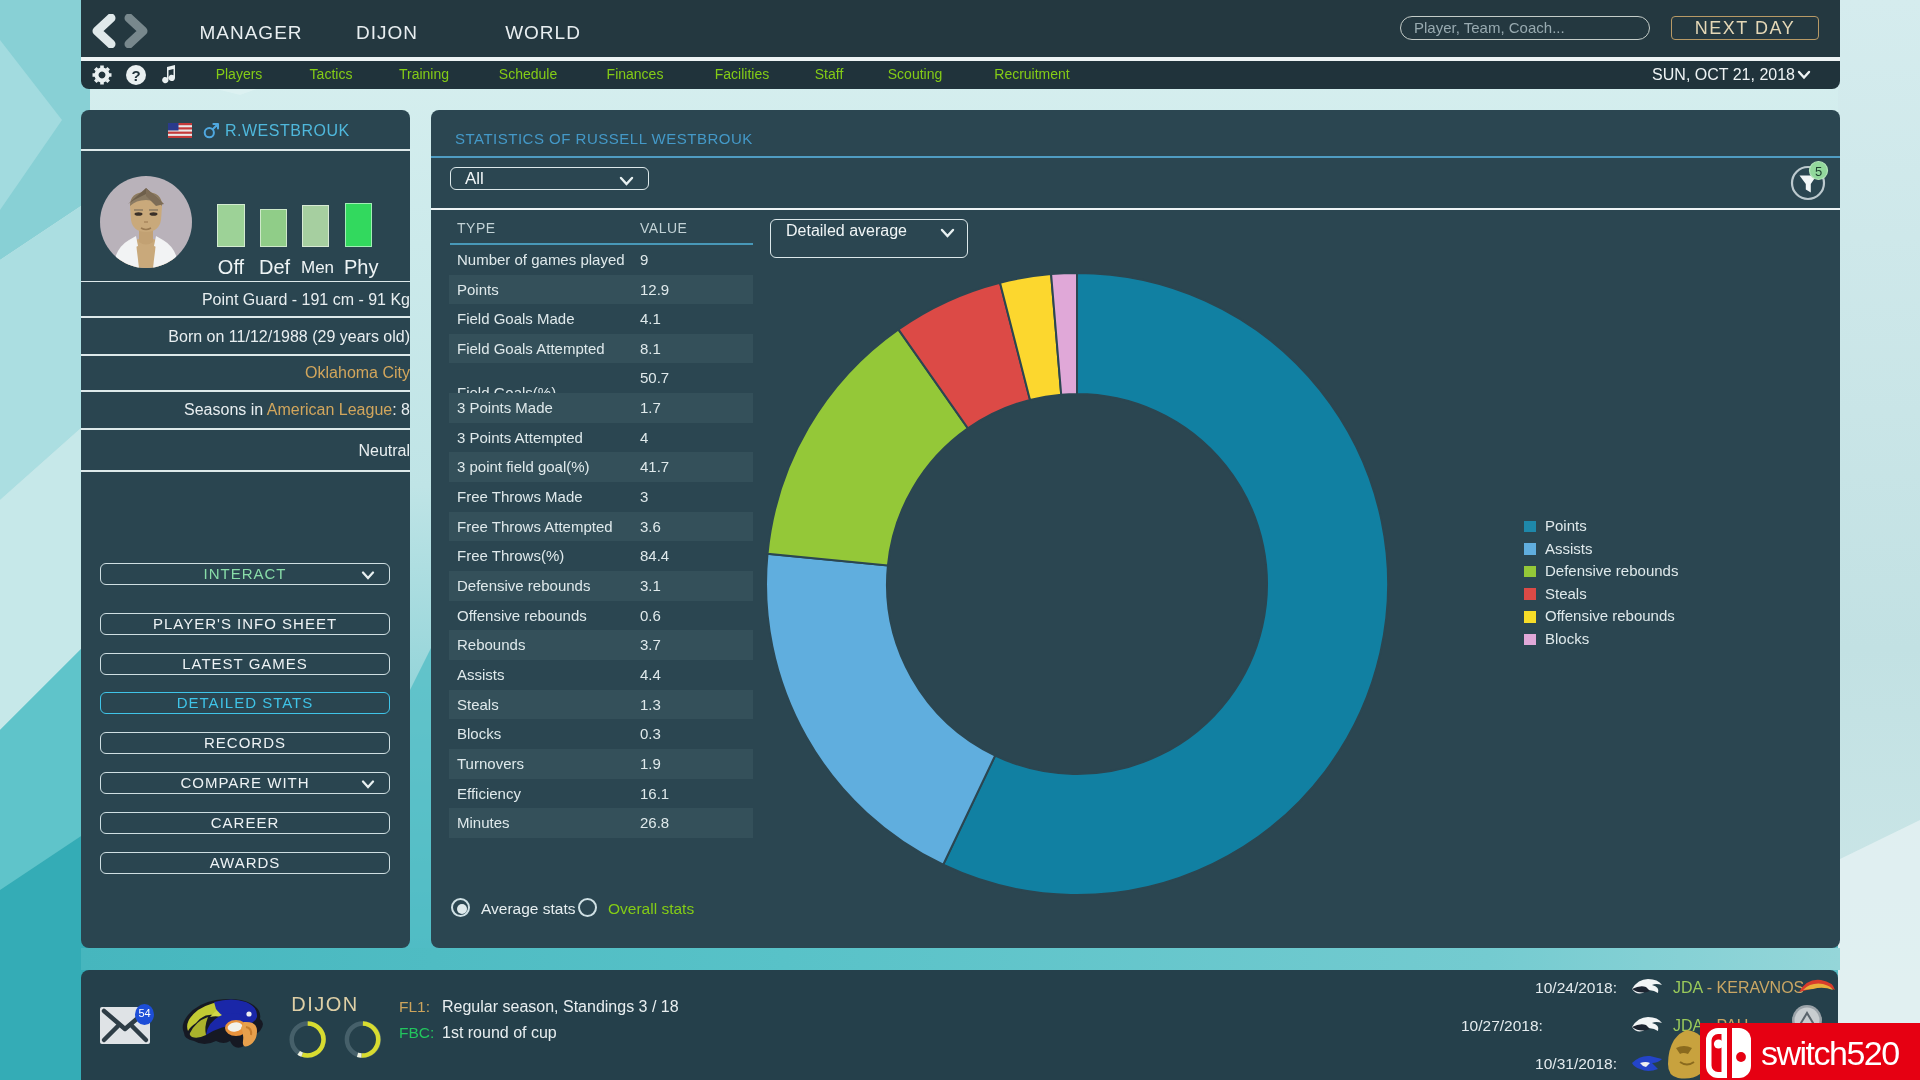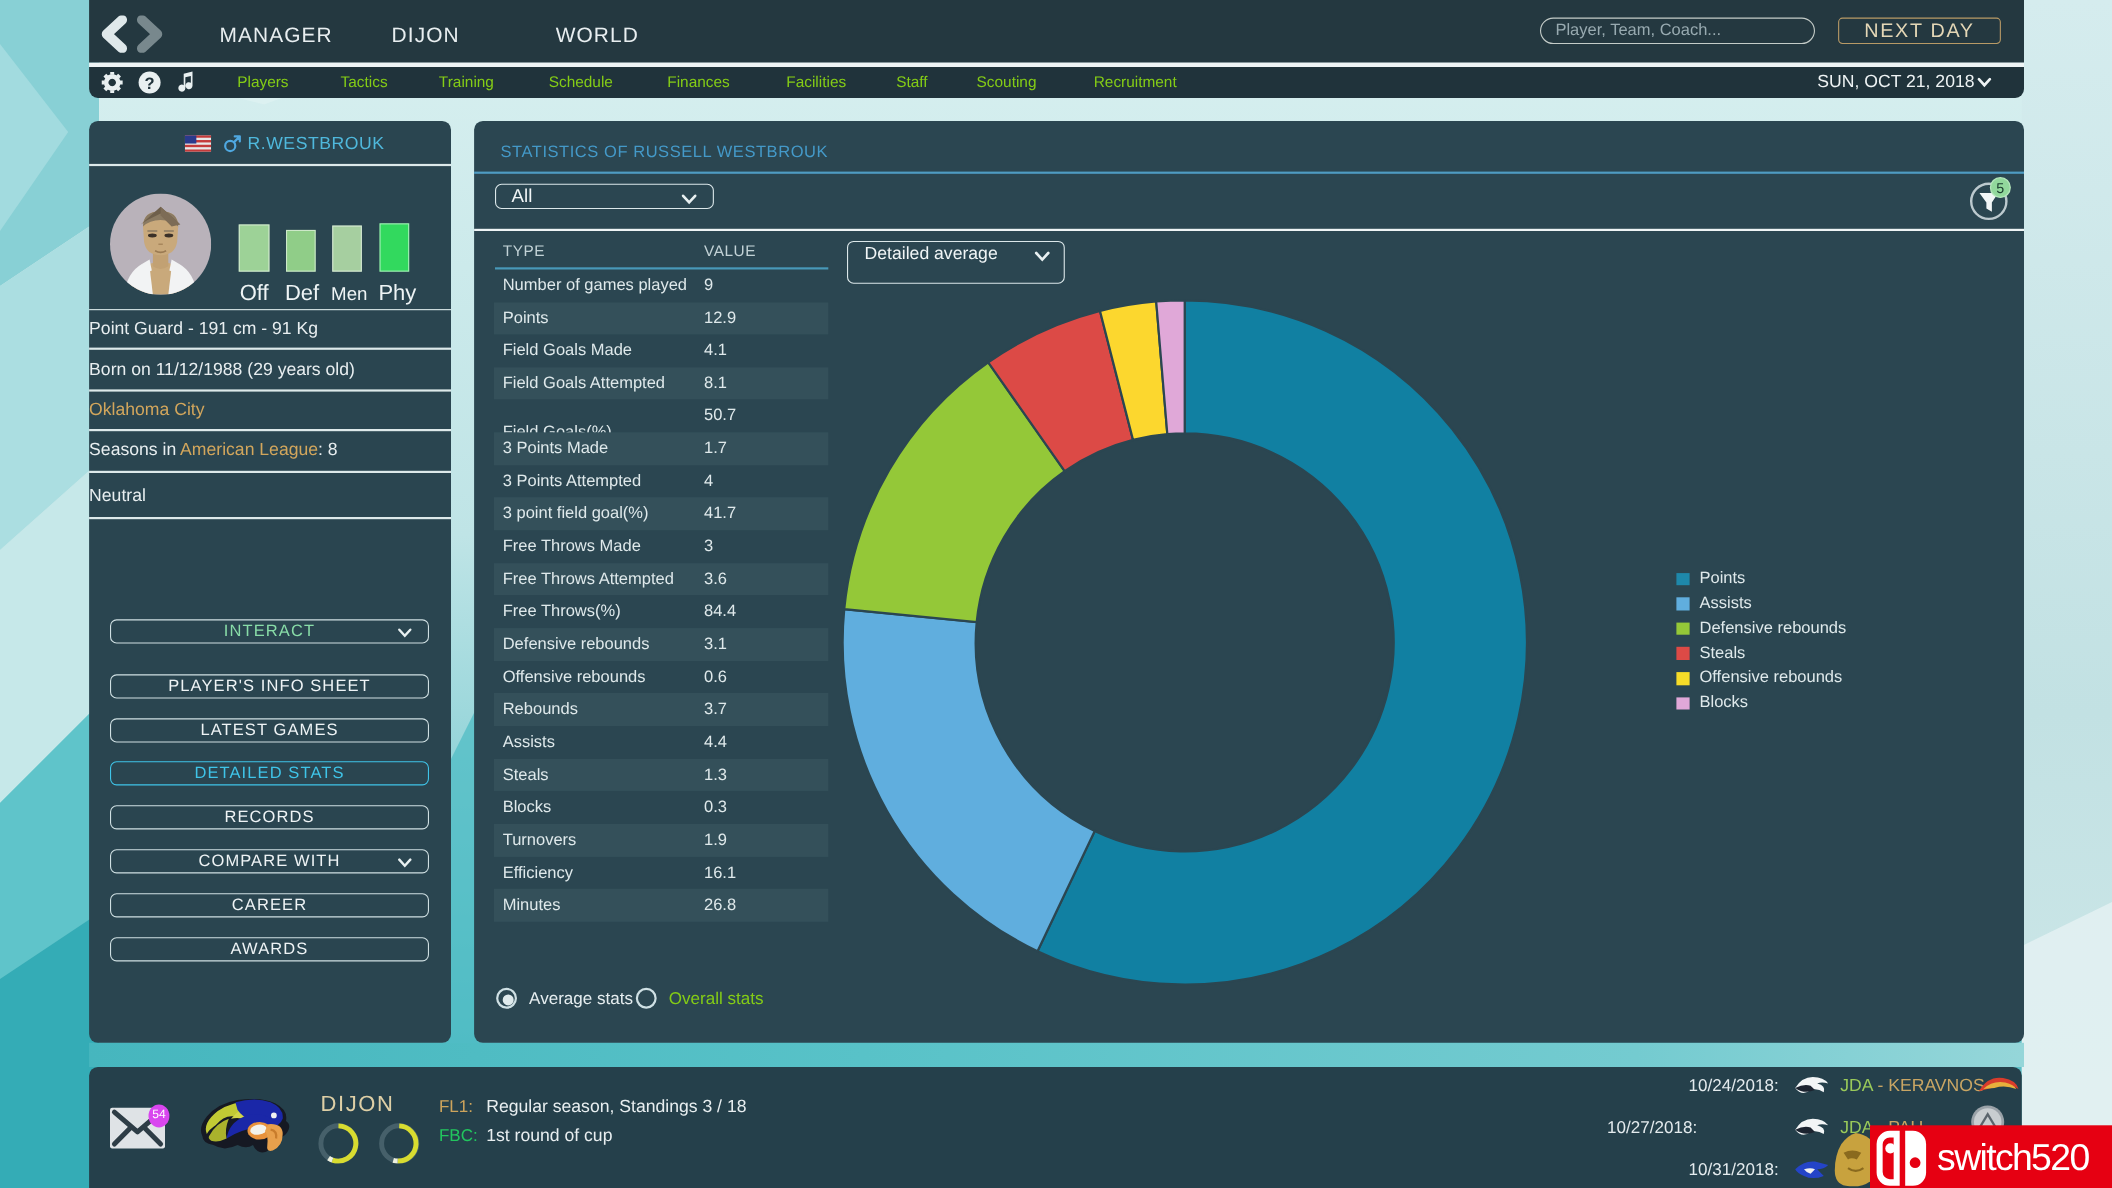--- a/index.html
+++ b/index.html
@@ -5,21 +5,21 @@
 html,body {width:1920px;height:1080px;overflow:hidden;font-family:"Liberation Sans",sans-serif;background:#cbe8ea}
 .abs {position:absolute}
 #topbar {position:absolute;left:81px;top:0;width:1759px;height:57px;background:#243840}
 #wline {position:absolute;left:81px;top:57px;width:1759px;height:3.5px;background:#eef4f5}
 #menubar {position:absolute;left:81px;top:60.5px;width:1759px;height:28px;background:#20333b;border-radius:0 0 8px 8px}
 #leftpanel {position:absolute;left:81px;top:110px;width:329px;height:838px;background:#2a4550;border-radius:8px}
 #mainpanel {position:absolute;left:431px;top:110px;width:1409px;height:838px;background:#2b4651;border-radius:8px}
 #bottombar {position:absolute;left:81px;top:970px;width:1757px;height:110px;background:#25404b;border-radius:8px 8px 0 0}
 .ttab {position:absolute;top:0;height:57px;line-height:66px;color:#e8eef0;font-size:19px;letter-spacing:1px;transform:translateX(-50%)}
 .mitem {position:absolute;top:0;height:28px;line-height:27px;color:#84cc16;font-size:14px;transform:translateX(-50%)}
-.lrow {position:absolute;left:0;width:329px;text-align:left;color:#e8eef0;font-size:16px}
+.lrow {position:absolute;left:0;width:329px;text-align:right;color:#e8eef0;font-size:16px}
 .lsep {position:absolute;left:0;width:329px;height:1.5px;background:#dde9ea}
 .btn {position:absolute;left:19px;width:290px;height:21.5px;border:1.5px solid #cfdfe2;border-radius:6px;color:#eef3f5;font-size:15px;letter-spacing:1px;text-align:center;line-height:19px}
 .rk {position:absolute;left:26px;width:180px;height:29.7px;line-height:29.7px;font-size:15px;color:#dfe9eb}
 .rv {position:absolute;left:209px;height:29.7px;line-height:29.7px;font-size:15px;color:#dfe9eb}
 .rshade {position:absolute;left:18px;width:304px;height:29.7px;background:#34505a}
 .gold {color:#d2a65c}
 </style></head>
 <body>
 <svg id="bg" style="position:absolute;left:0;top:0" width="1920" height="1080" viewBox="0 0 1920 1080">
 <defs>
@@ -271,21 +271,21 @@
 <div style="position:absolute;left:1545px;top:607.2px;font-size:15px;color:#dfe9eb">Offensive rebounds</div>
 <div style="position:absolute;left:1524px;top:633.5px;width:11.5px;height:11.5px;background:#e0a8d8"></div>
 <div style="position:absolute;left:1545px;top:629.8px;font-size:15px;color:#dfe9eb">Blocks</div>
 
 <div id="bottombar">
 <div class="abs" style="left:19px;top:36.5px;width:49.5px;height:37px;background:#dfe3e6;border-radius:2px"></div>
 <svg class="abs" style="left:19px;top:36.5px" width="50" height="37" viewBox="0 0 50 37">
 <path d="M4 4 L25 22 L46 4" stroke="#2e3d46" stroke-width="4.5" fill="none" stroke-linecap="round" stroke-linejoin="round"></path>
 <path d="M4 33 L18 19 M46 33 L32 19" stroke="#2e3d46" stroke-width="4.5" fill="none" stroke-linecap="round"></path>
 </svg>
-<div class="abs" style="left:54px;top:33.5px;width:19px;height:21px;background:#d946ef;border-radius:50%;color:#fff;font-size:11px;text-align:center;line-height:19px">54</div>
+<div class="abs" style="left:54px;top:33.5px;width:19px;height:21px;background:#1d4ed8;border-radius:50%;color:#fff;font-size:11px;text-align:center;line-height:19px">54</div>
 <svg class="abs" style="left:99px;top:27px" width="88" height="54" viewBox="0 0 88 54">
 <path d="M4 36 Q0 28 8 18 Q18 6 36 3 Q58 0 70 6 Q82 12 80 22 Q86 26 80 34 Q74 40 66 36 Q70 46 62 50 Q54 53 50 44 Q44 48 36 44 Q24 50 14 44 Q4 42 4 36 Z" fill="#15151f" opacity="0.9"></path>
 <path d="M8 34 Q4 24 18 13 Q32 4 50 4 Q40 10 34 18 Q24 16 16 26 Q10 30 8 34 Z" fill="#c2ca34"></path>
 <path d="M10 36 Q16 24 28 20 Q24 30 26 38 Q18 42 12 40 Q9 38 10 36 Z" fill="#aab22c"></path>
 <path d="M30 20 Q40 8 56 5 Q50 14 48 22 Q38 18 30 20 Z" fill="#d2d648"></path>
 <path d="M34 5 Q52 0 66 5 Q78 10 77 20 Q74 28 64 27 L50 23 Q40 18 36 12 Z" fill="#1a27a8"></path>
 <path d="M26 38 Q28 24 42 18 Q56 13 66 20 Q72 24 68 30 L58 28 Q42 28 26 38 Z" fill="#1a27a8"></path>
 <ellipse cx="56" cy="31" rx="11" ry="8" fill="#e8923c"></ellipse>
 <ellipse cx="55" cy="30" rx="7.5" ry="4.5" fill="#f2f2ec" transform="rotate(-10 55 30)"></ellipse>
 <path d="M64 25 Q77 24 77 34 Q77 45 68 49 Q62 51 63 44 Q64 36 61 31 Z" fill="#e8a04c"></path>

